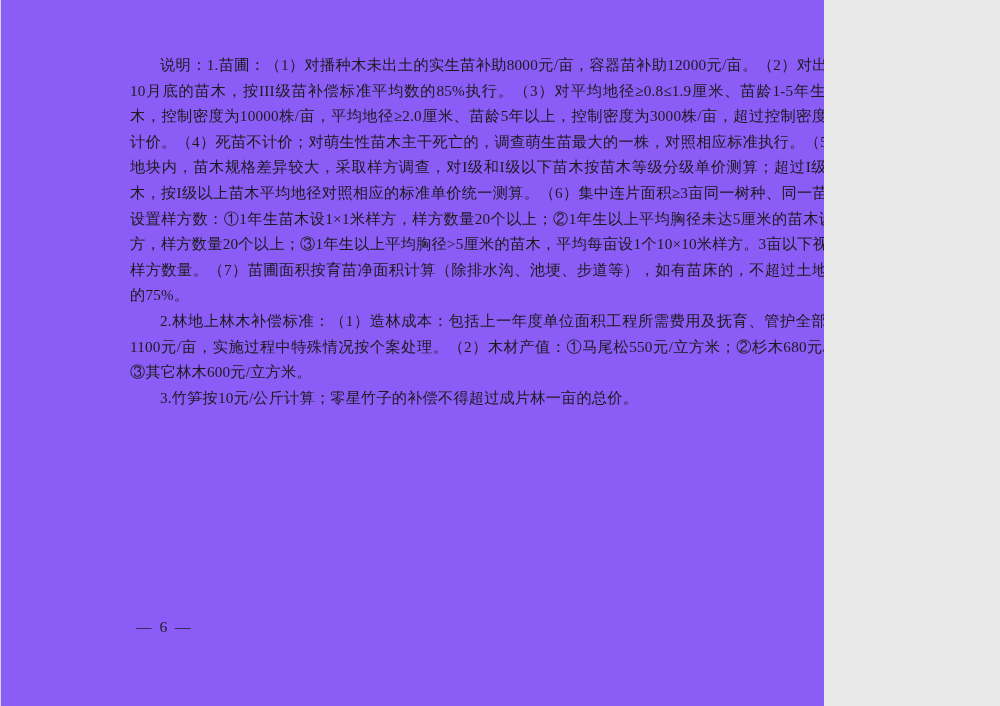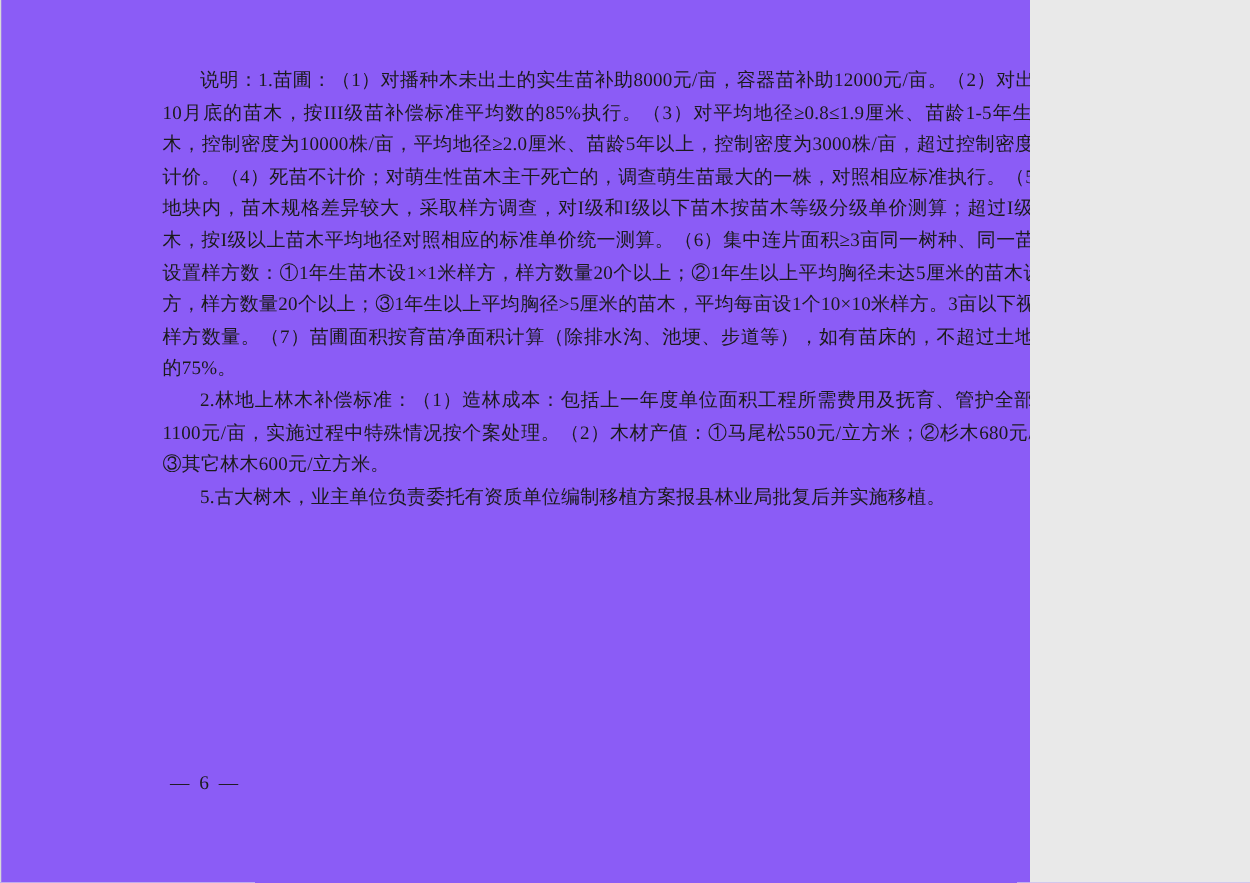--- a/index.html
+++ b/index.html
@@ -66,19 +66,19 @@
 </style>
 </head>
 <body>
 
 <div class="page">
   <div class="page-border-left"></div>
 
   <div class="content">
     <p class="para indent">说明：1.苗圃：（1）对播种木未出土的实生苗补助8000元/亩，容器苗补助12000元/亩。（2）对出土而未到10月底的苗木，按III级苗补偿标准平均数的85%执行。（3）对平均地径≥0.8≤1.9厘米、苗龄1-5年生的移植苗木，控制密度为10000株/亩，平均地径≥2.0厘米、苗龄5年以上，控制密度为3000株/亩，超过控制密度的苗木不计价。（4）死苗不计价；对萌生性苗木主干死亡的，调查萌生苗最大的一株，对照相应标准执行。（5）若同一地块内，苗木规格差异较大，采取样方调查，对I级和I级以下苗木按苗木等级分级单价测算；超过I级以上的苗木，按I级以上苗木平均地径对照相应的标准单价统一测算。（6）集中连片面积≥3亩同一树种、同一苗龄的苗木设置样方数：①1年生苗木设1×1米样方，样方数量20个以上；②1年生以上平均胸径未达5厘米的苗木设2×2米样方，样方数量20个以上；③1年生以上平均胸径&gt;5厘米的苗木，平均每亩设1个10×10米样方。3亩以下视情况而定样方数量。（7）苗圃面积按育苗净面积计算（除排水沟、池埂、步道等），如有苗床的，不超过土地丈量面积的75%。</p>
     <p class="para indent">2.林地上林木补偿标准：（1）造林成本：包括上一年度单位面积工程所需费用及抚育、管护全部投资，计1100元/亩，实施过程中特殊情况按个案处理。（2）木材产值：①马尾松550元/立方米；②杉木680元/立方米；③其它林木600元/立方米。</p>
-    <p class="para indent">5.古大树木，业主单位负责委托有资质单位编制移植方案报县林业局批复后并实施移植。</p>
+    <p class="para indent">3.竹笋按10元/公斤计算；零星竹子的补偿不得超过成片林一亩的总价。</p>
   </div>
 
   <div class="footer">
     <span class="pagenum">— 6 —</span>
   </div>
 </div>
 
 </body></html>

